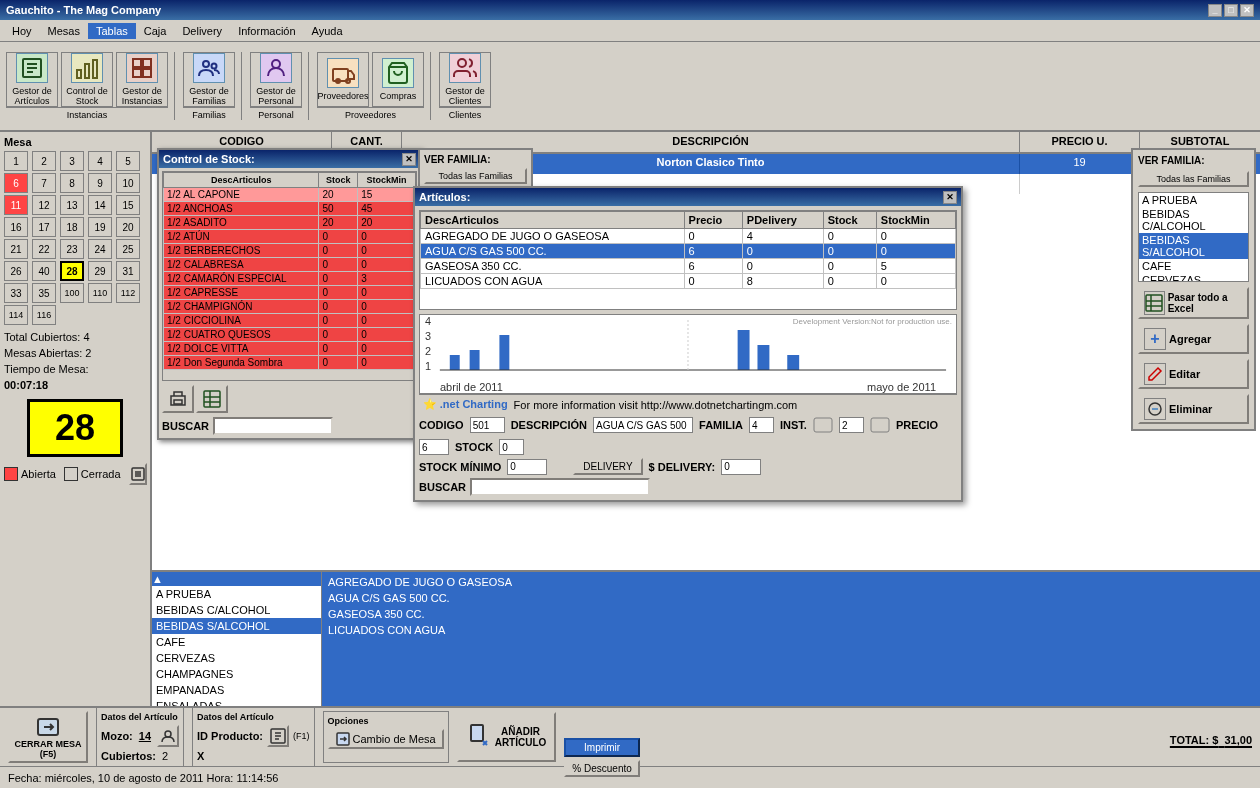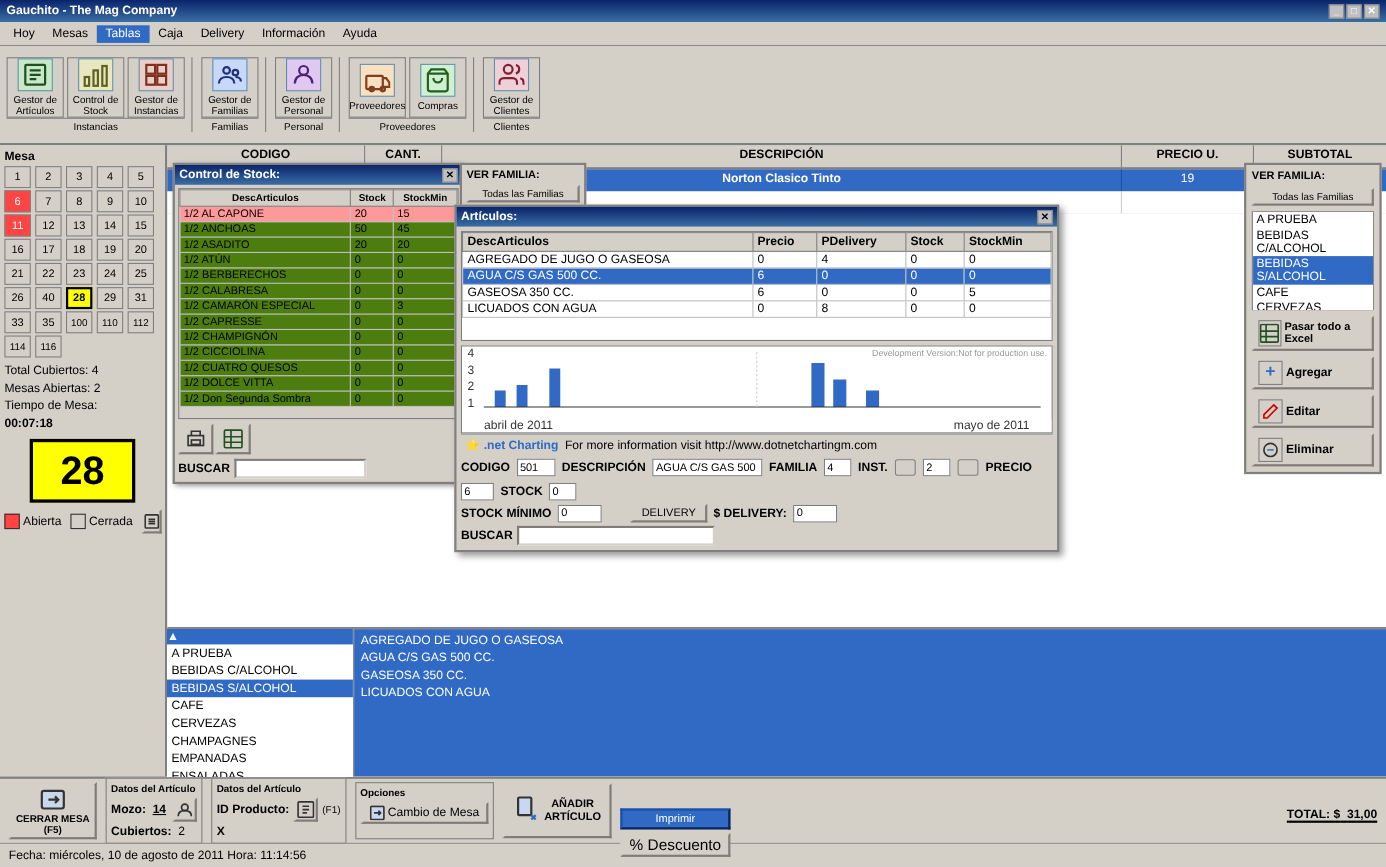--- a/index.html
+++ b/index.html
@@ -43,21 +43,21 @@
     .articles-popup { position: absolute; top: 186px; left: 413px; width: 550px; background: #d4d0c8; border: 2px solid #808080; box-shadow: 3px 3px 6px rgba(0,0,0,0.4); z-index: 25; }
     .articles-table-wrapper { height: 100px; overflow-y: auto; background: white; border: 1px solid #808080; }
     .chart-wrapper { height: 80px; background: white; border: 1px solid #808080; margin-top: 4px; position: relative; overflow: hidden; }
     .dotnet-bar { background: #d4d0c8; border-top: 1px solid #808080; height: 20px; display: flex; align-items: center; padding: 0 4px; font-size: 9px; gap: 6px; }
     .detail-input { border: 1px solid #808080; background: white; width: 40px; height: 16px; font-size: 10px; padding: 0 2px; }
     .btn-blue { background: #316ac5; color: white; border: 2px outset #1a50a5; padding: 2px 8px; cursor: pointer; font-size: 10px; }
 
     
     .sc-table { width: 100%; border-collapse: collapse; font-size: 10px; }
     .sc-table th { background: #d4d0c8; padding: 2px 3px; border: 1px solid #808080; font-size: 9px; }
-    .sc-table td { padding: 1px 3px; border: 1px solid #c0c0c0; background: #4d7c0f; font-size: 10px; }
+    .sc-table td { padding: 1px 3px; border: 1px solid #c0c0c0; background: #ef4444; font-size: 10px; }
     .sc-table tr.highlight td { background: #ff9999; }
     .sc-scroll { height: 210px; overflow-y: auto; border: 1px solid #808080; }
 
     
     .sc-toolbar { display: flex; gap: 2px; margin-top: 4px; }
     .sc-toolbar-btn { background: #d4d0c8; border: 2px outset #d4d0c8; width: 32px; height: 28px; display: flex; align-items: center; justify-content: center; cursor: pointer; }
 
     .buscar-section { margin-top: 4px; display: flex; align-items: center; gap: 4px; }
     .buscar-box { border: 2px inset #d4d0c8; background: white; width: 120px; height: 18px; font-size: 10px; }
   </style>
@@ -677,21 +677,21 @@
       <svg width="20" height="28" viewBox="0 0 20 28" fill="none" stroke="#333" stroke-width="2">
           <rect x="2" y="2" width="12" height="16" rx="1" fill="#c8d8f0" stroke="#333"></rect>
           <path d="M14 18l4 4M14 22l4-4" stroke="#316ac5" stroke-width="2"></path>
         </svg>
     </div>
     <span style="font-size:10px;font-weight:bold;text-align:center;">AÑADIR<br>ARTÍCULO</span>
   </div>
 
   <div style="display:flex;flex-direction:column;gap:3px;margin-top:40px;">
     <button class="btn-blue">Imprimir</button>
-    <button style="background:#d4d0c8;border:2px outset #d4d0c8;padding:1px 6px;font-size:14px;cursor:pointer;">% Descuento</button>
+    <button style="background:#d4d0c8;border:2px outset #d4d0c8;padding:1px 6px;font-size:10px;cursor:pointer;">% Descuento</button>
   </div>
 
   <div style="margin-left:auto;font-size:22px;font-weight:bold;text-decoration:underline;">
     <span>TOTAL: $</span>
     <span>31,00</span>
   </div>
 </div>
 
 <div style="position:absolute;bottom:0;left:0;right:0;height:22px;background:#d4d0c8;border-top:1px solid #808080;display:flex;align-items:center;padding:0 8px;font-size:10px;">
   <span>Fecha: miércoles, 10 de agosto de 2011  Hora:  11:14:56</span>

